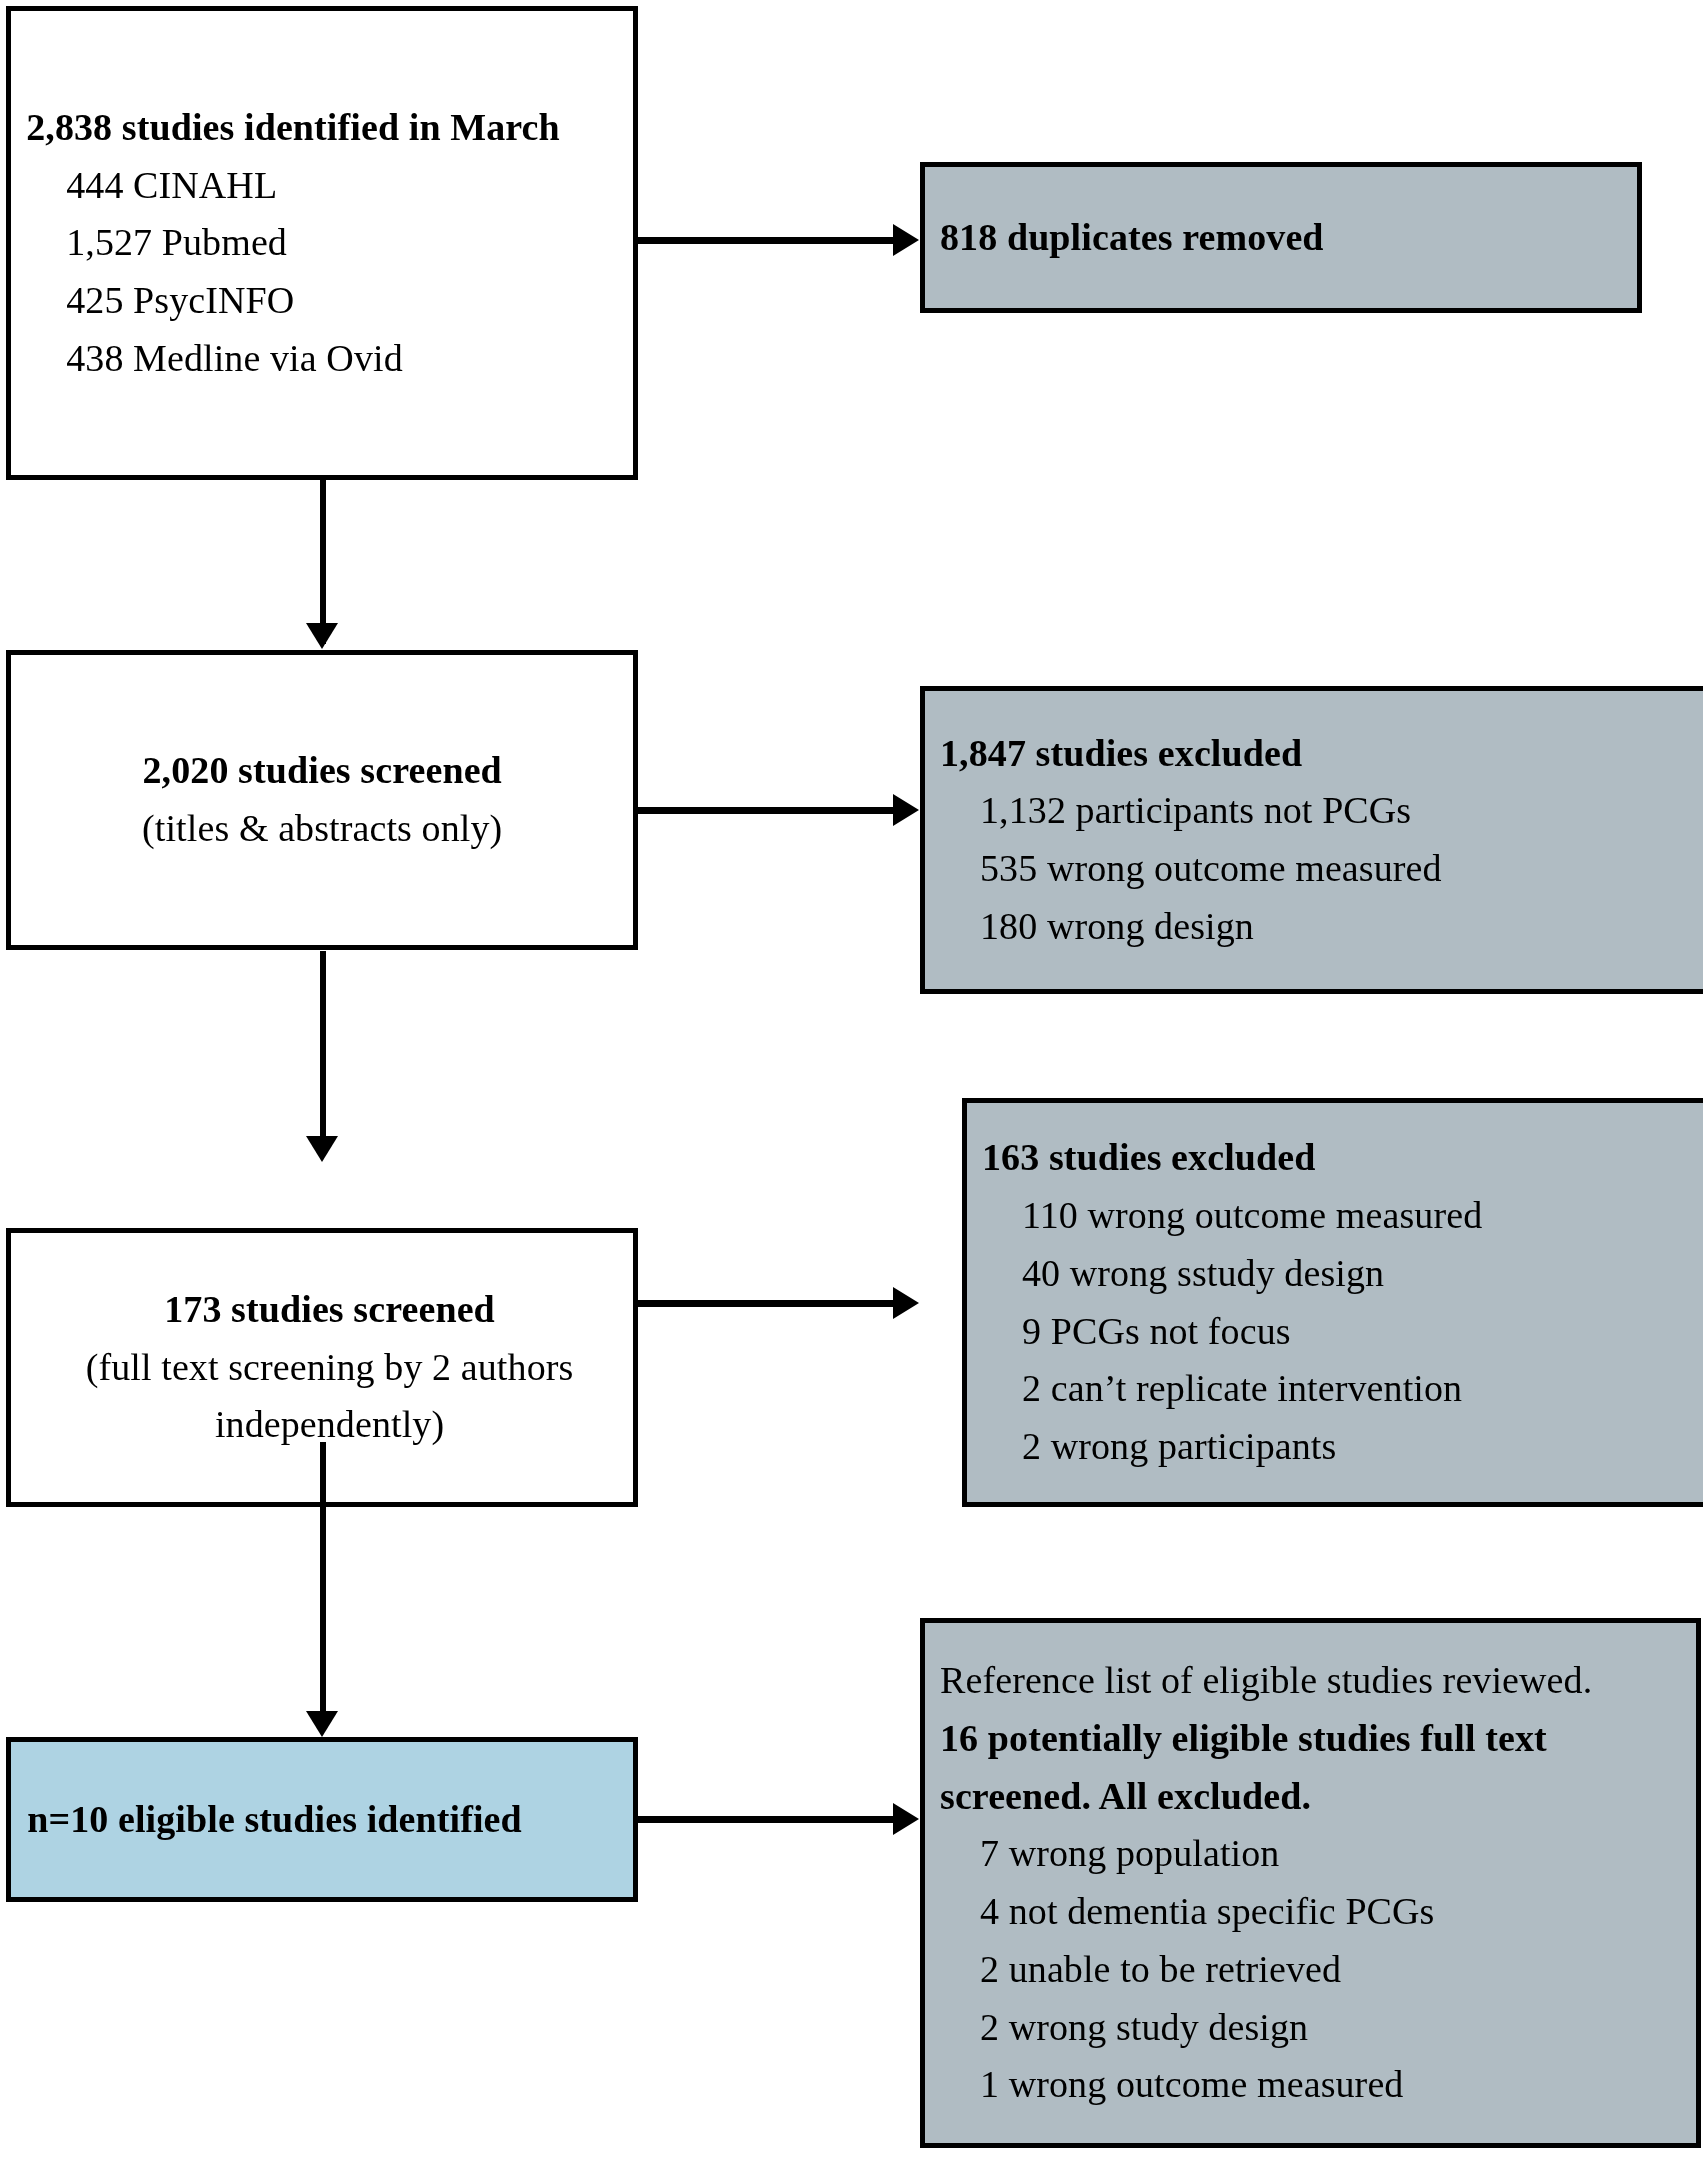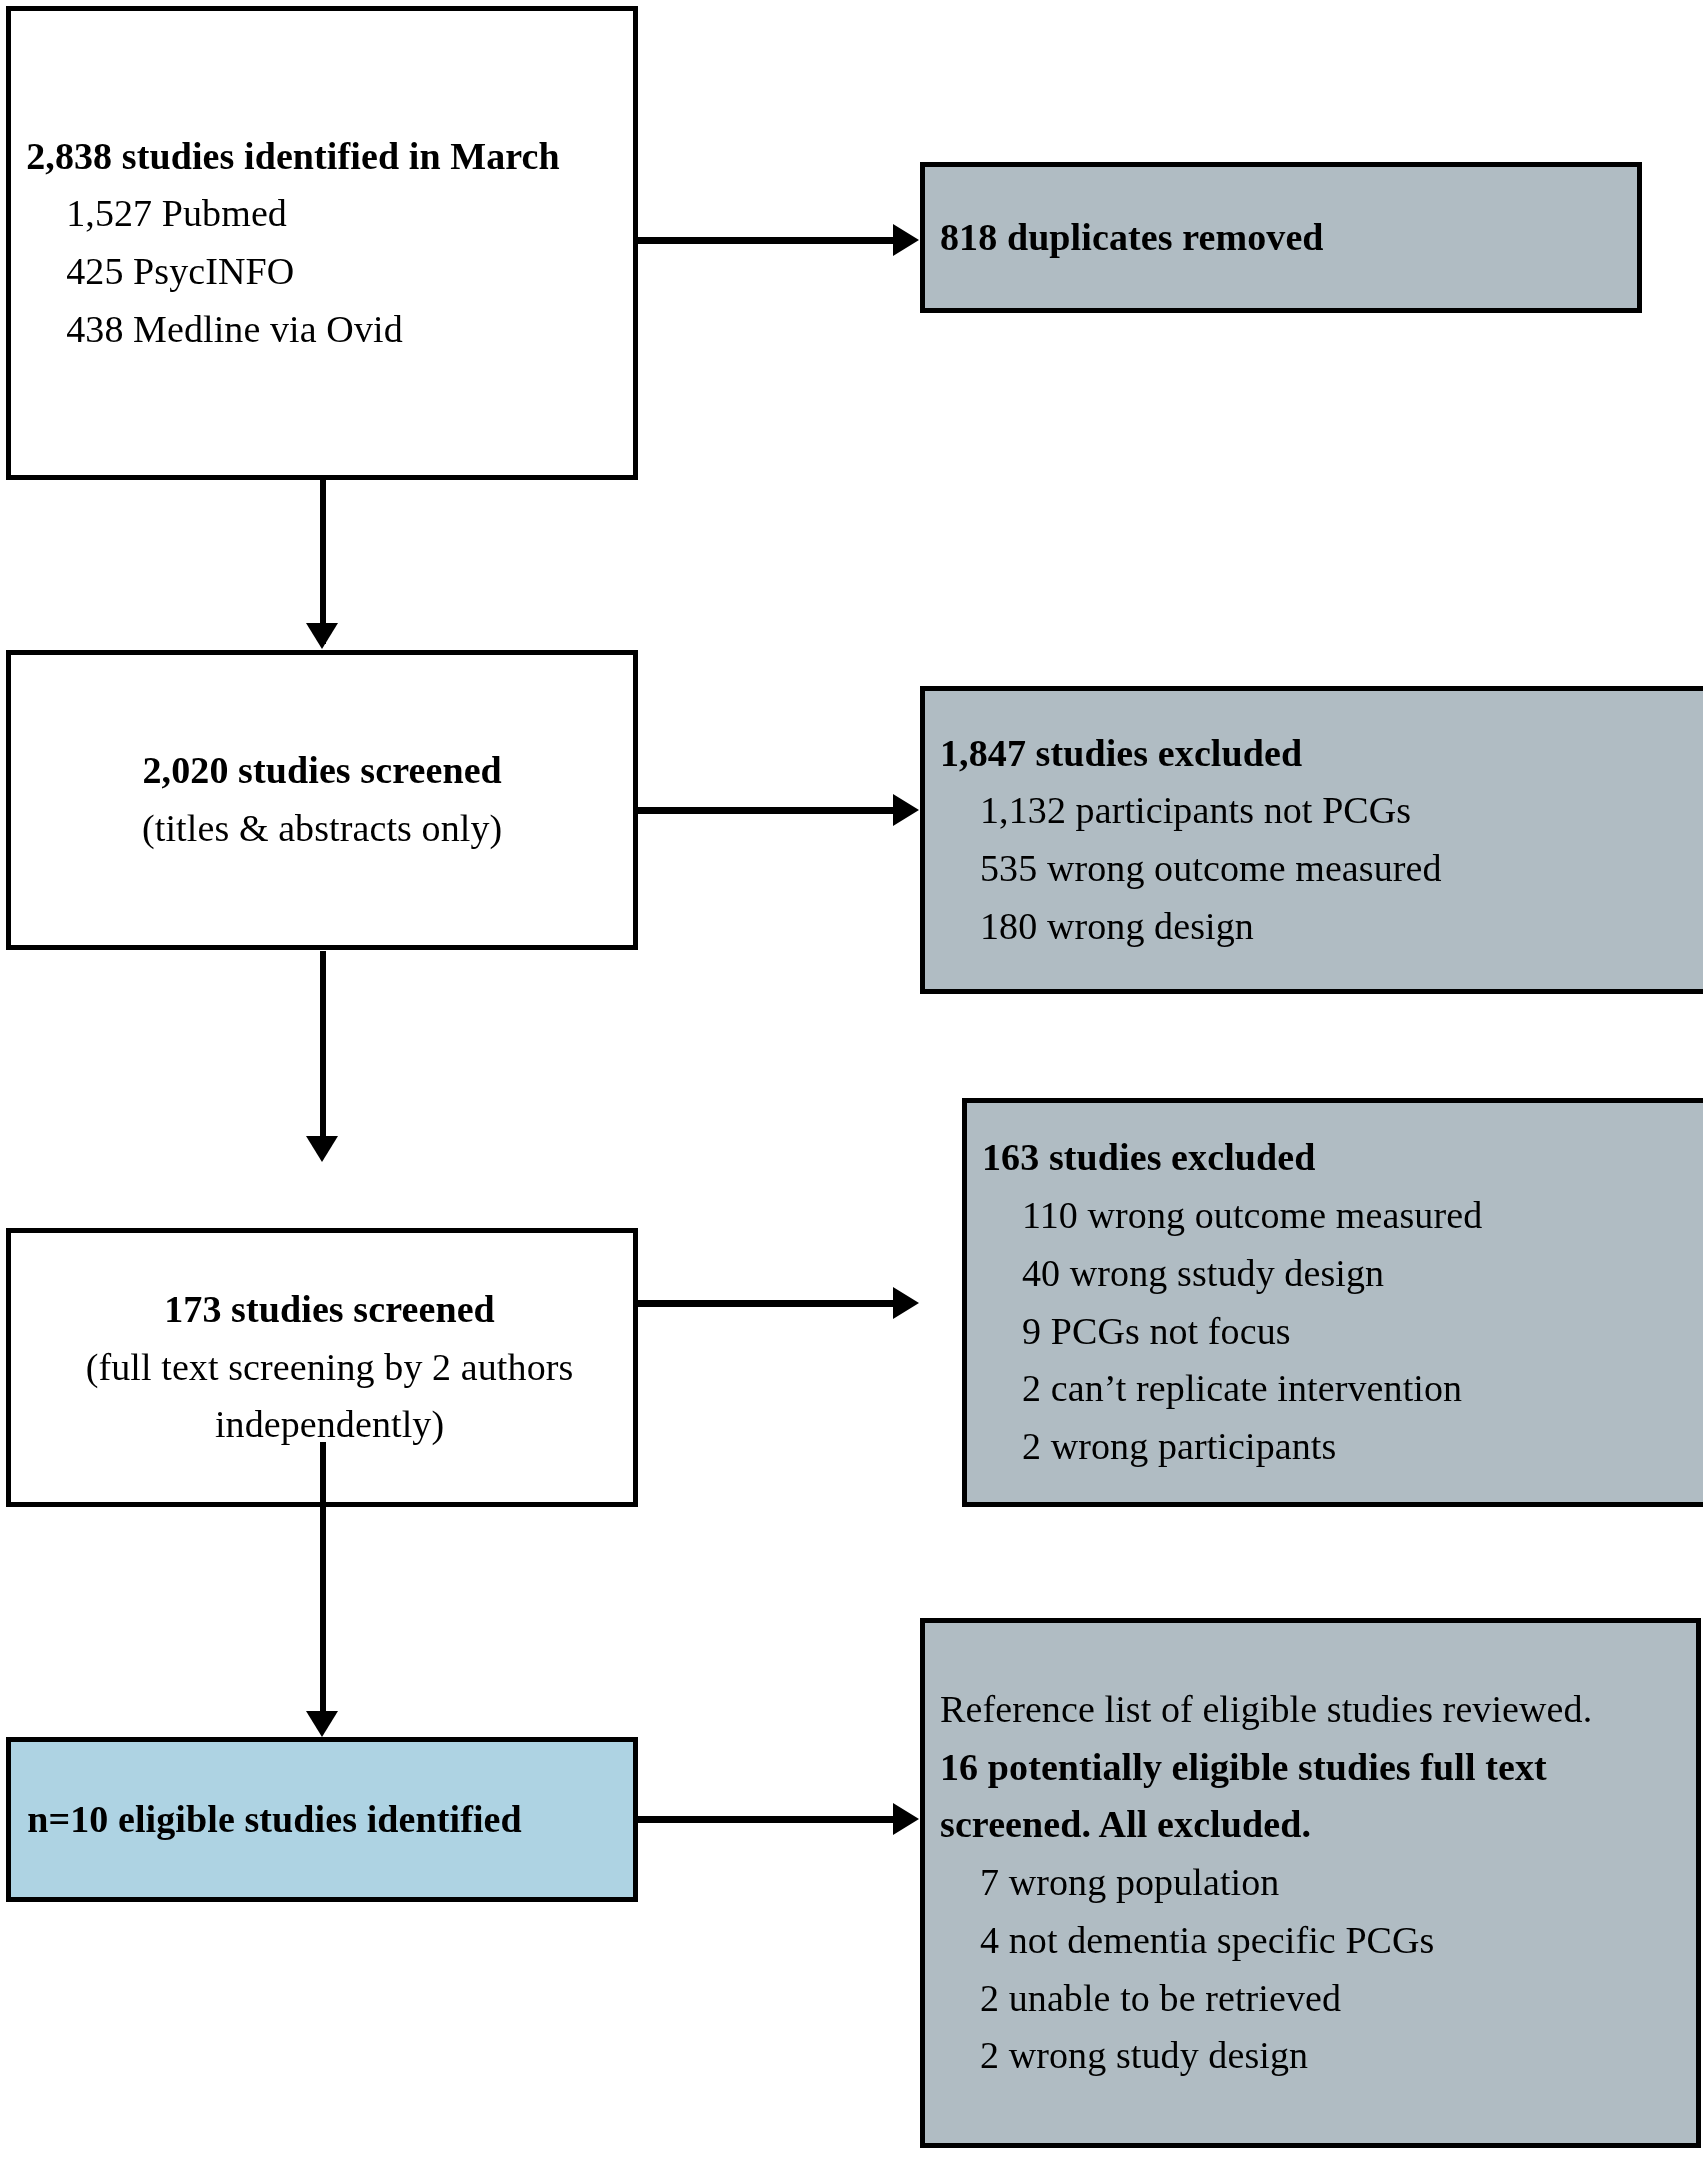--- a/index.html
+++ b/index.html
@@ -72,20 +72,21 @@
     border-left: 26px solid #000000;
   }
 </style>
 </head>
 <body>
 
 <div id="canvas">
 
   <div class="box pad-l" style="left:6.2px; top:6.2px; width:632px; height:474px;">
     <span class="ln bold">2,838 studies identified in March</span>
+    <span class="ln indent">444 CINAHL</span>
     <span class="ln indent">1,527 Pubmed</span>
     <span class="ln indent">425 PsycINFO</span>
     <span class="ln indent">438 Medline via Ovid</span>
   </div>
 
   <div class="hline" style="left:638px; top:237px; width:256px;"></div>
   <div class="arrow-right" style="left:893px; top:224px;"></div>
 
   <div class="box gray pad-l" style="left:920px; top:162px; width:722px; height:151px;">
     <span class="ln bold">818 duplicates removed</span>
@@ -141,16 +142,17 @@
   <div class="arrow-right" style="left:893px; top:1803px;"></div>
 
   <div class="box gray pad-l" style="left:920px; top:1618px; width:781px; height:530px;">
     <span class="ln">Reference list of eligible studies reviewed.</span>
     <span class="ln bold">16 potentially eligible studies full text</span>
     <span class="ln bold">screened. All excluded.</span>
     <span class="ln indent">7 wrong population</span>
     <span class="ln indent">4 not dementia specific PCGs</span>
     <span class="ln indent">2 unable to be retrieved</span>
     <span class="ln indent">2 wrong study design</span>
+    <span class="ln indent">1 wrong outcome measured</span>
   </div>
 
 </div>
 
 
 </body></html>

